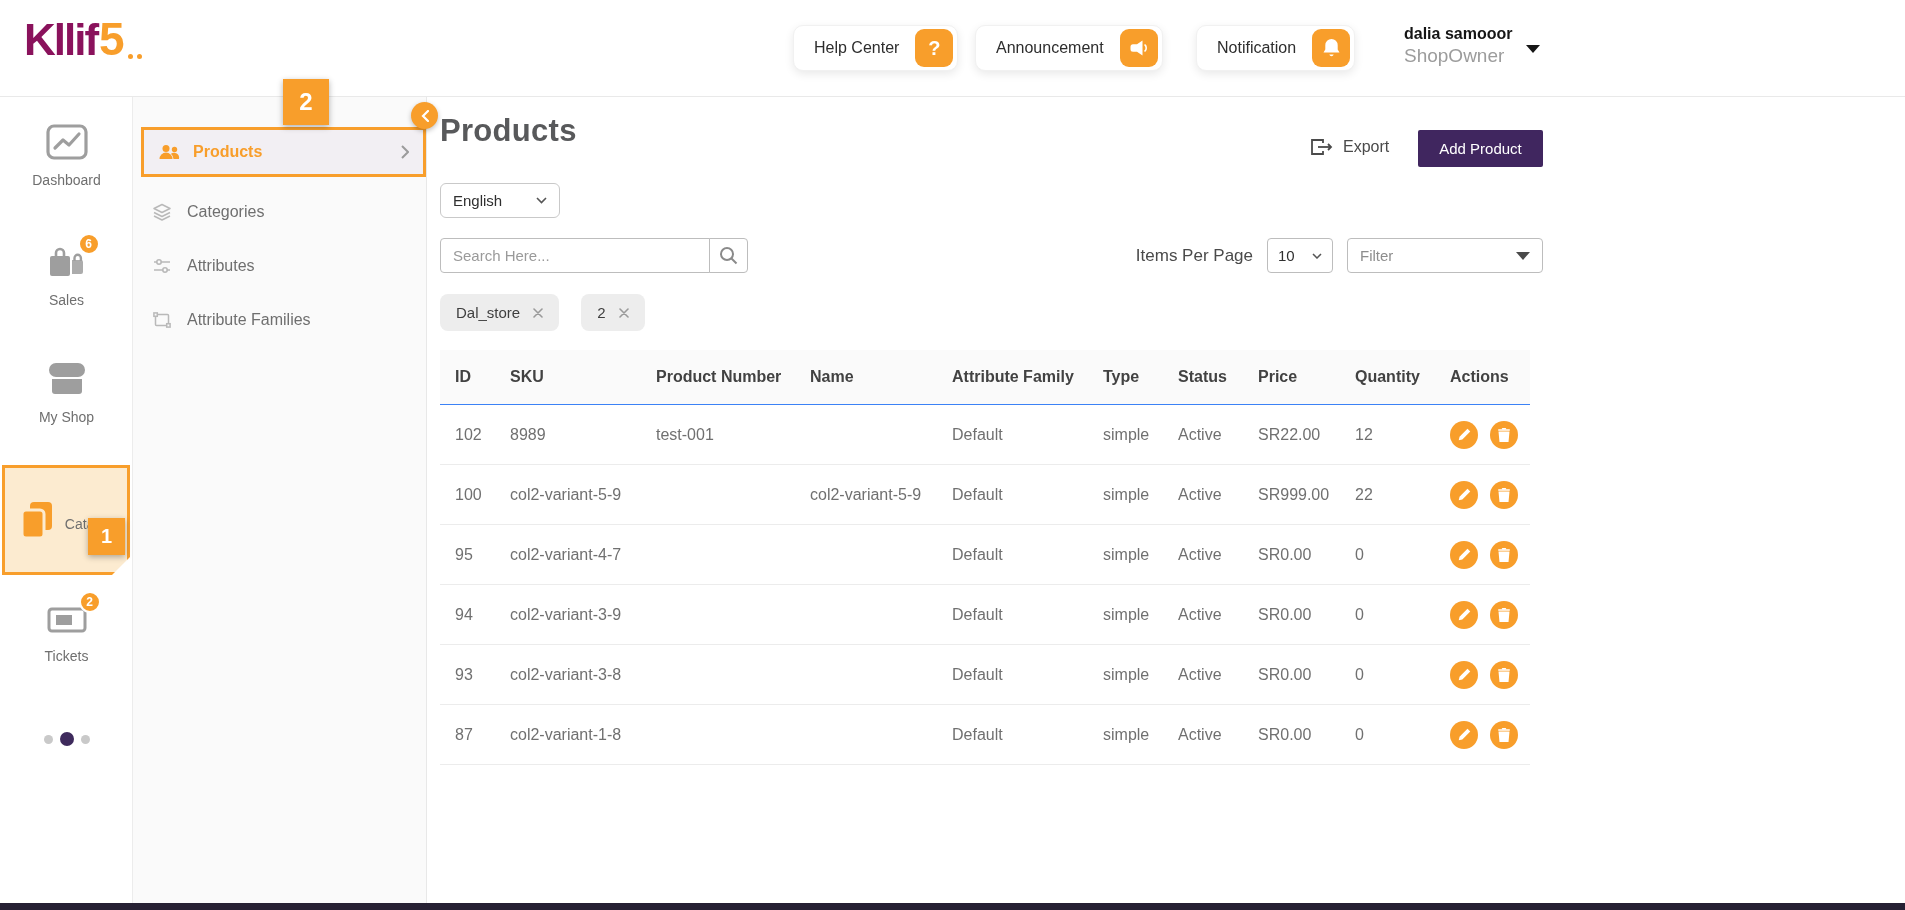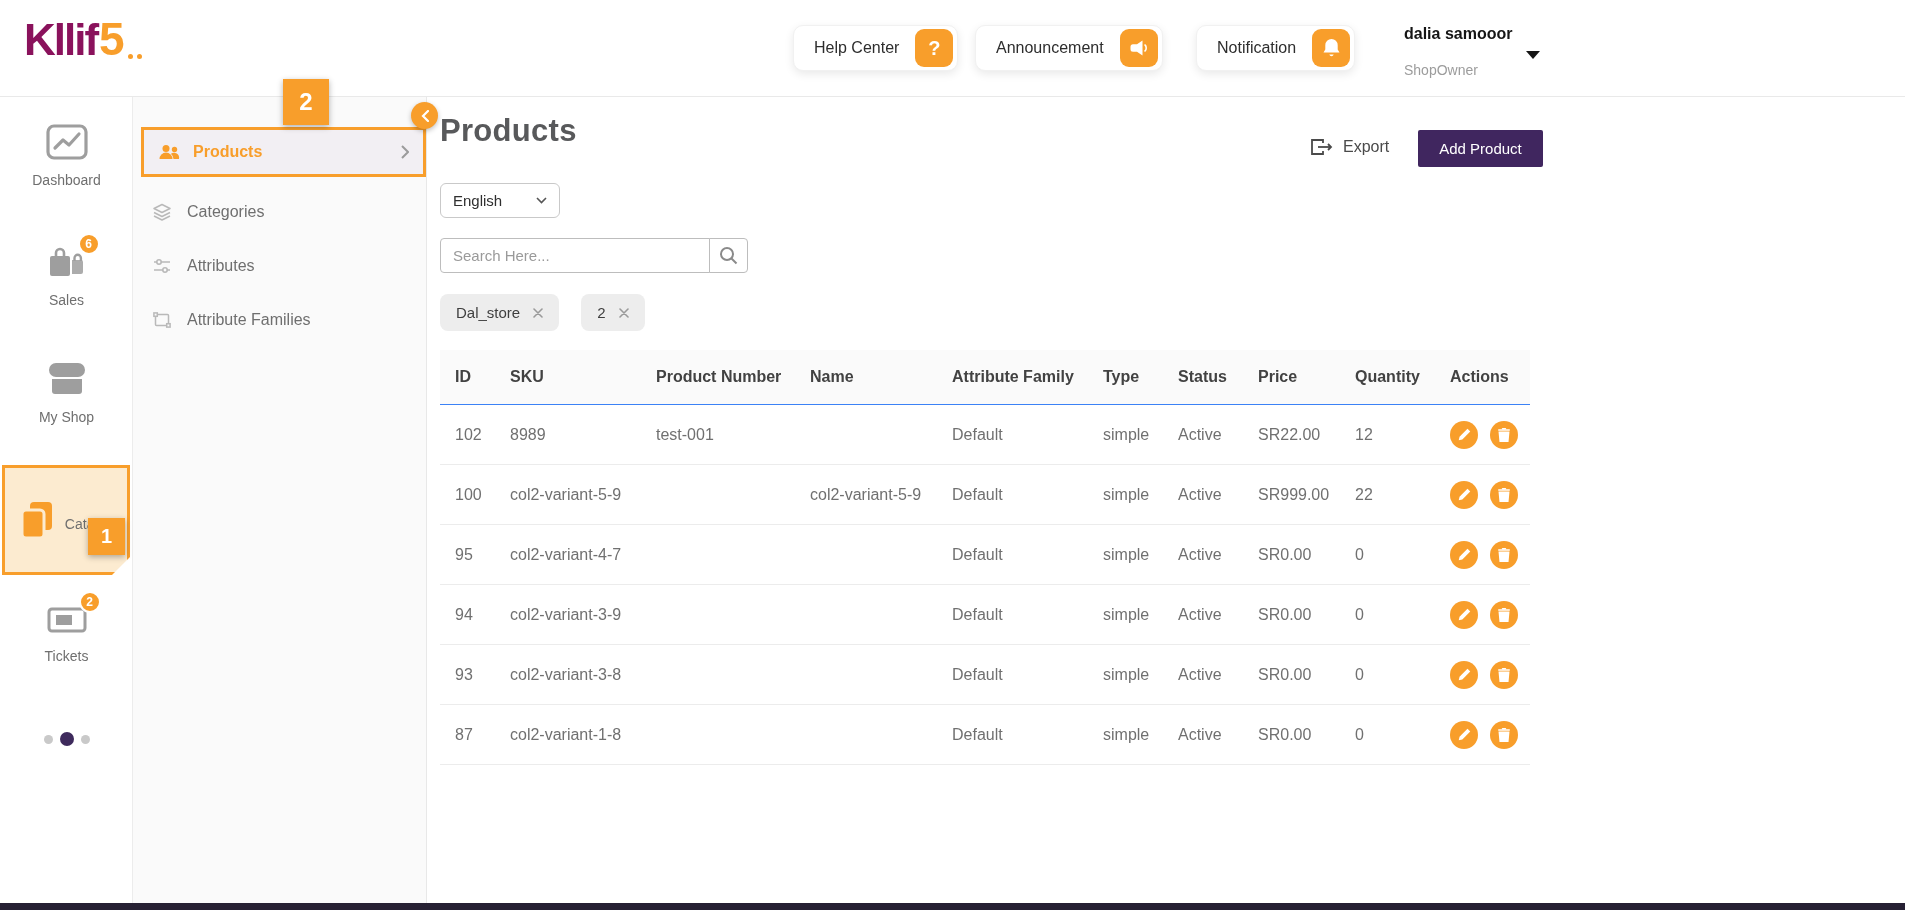--- a/index.html
+++ b/index.html
@@ -11,21 +11,21 @@
 .logo{position:absolute;left:24px;top:18px;display:flex;align-items:flex-start;cursor:pointer}
 .logo-main{font-size:44px;font-weight:800;color:#8A125C;letter-spacing:-2px;line-height:1}
 .logo-five{font-size:46px;font-weight:800;color:#F89E2B;line-height:.95;margin-left:2px}
 .logo-dots{display:flex;gap:4px;align-self:flex-end;margin:0 0 3px 3px}
 .logo-dots i{width:5px;height:5px;border-radius:50%;background:#F89E2B}
 .pill{position:absolute;top:25px;height:46px;display:flex;align-items:center;gap:16px;background:#fff;border:1px solid #f1f1f1;border-radius:10px;box-shadow:0 3px 10px rgba(0,0,0,.09);padding:0 4px 0 20px;cursor:pointer}
 .pill-label{font-size:16px;color:#2d2d2d;font-weight:500;white-space:nowrap}
 .pill-icon{width:38px;height:38px;border-radius:9px;background:#F89E2B;display:flex;align-items:center;justify-content:center;color:#fff;font-weight:700;font-size:20px;flex-shrink:0}
 .user{position:absolute;left:1404px;top:25px;display:flex;align-items:center;gap:14px;cursor:pointer}
 .user-name{font-size:16px;font-weight:700;color:#151515}
-.user-role{font-size:14px;color:#9c9c9c;margin-top:19px}
+.user-role{font-size:19px;color:#9c9c9c;margin-top:2px}
 .caret{width:0;height:0;border-left:7px solid transparent;border-right:7px solid transparent;border-top:8px solid #161616;margin-top:6px}
 
 
 .sidebar{position:absolute;left:0;top:97px;width:133px;height:813px;background:#fff;border-right:1px solid #ececec;z-index:5}
 .nav-item{position:absolute;left:0;width:133px;text-align:center;cursor:pointer}
 .nav-icon{position:relative;display:inline-flex;align-items:center;justify-content:center;color:#9e9e9e;height:40px}
 .nav-label{margin-top:8px;font-size:14px;color:#6f6f6f}
 .badge{position:absolute;top:-9px;right:-13px;width:22px;height:22px;border-radius:50%;background:#F89E2B;color:#fff;font-size:12px;font-weight:700;display:flex;align-items:center;justify-content:center;border:2px solid #fff}
 .catalog-box{position:absolute;left:2px;top:368px;width:128px;height:110px;background:#FCEBD0;border:3px solid #F89E2B;display:flex;flex-direction:row;align-items:center;justify-content:center;gap:10px;cursor:pointer}
 .catalog-box .nav-icon{color:#F89E2B;height:auto}
@@ -300,20 +300,35 @@
           <span style="display:flex">
             <svg width="19" height="19" viewBox="0 0 19 19">
                 <g fill="none" stroke="#8a8a8a" stroke-width="2">
                   <circle cx="8" cy="8" r="6"></circle>
                   <path d="M12.5 12.5L17.5 17.5"></path>
                 </g>
               </svg>
           </span>
         </button>
       </div>
+      <div class="per-page">
+        <span class="per-page-label">Items Per Page</span>
+        <div class="mini-select">
+          <span>10</span>
+          <span style="display:flex">
+            <svg width="10" height="6" viewBox="0 0 10 6">
+                <path d="M1 1l4 4 4-4" fill="none" stroke="#555" stroke-width="1.5"></path>
+              </svg>
+          </span>
+        </div>
+        <div class="filter-select">
+          <span>Filter</span>
+          <span class="solid-caret"></span>
+        </div>
+      </div>
     </div>
 
     <div class="chips">
       <div class="chip">
         <span>Dal_store</span>
         <span class="chip-x">
           <svg width="10" height="10" viewBox="0 0 10 10">
               <path d="M1 1l8 8M9 1L1 9" stroke="#9a9a9a" stroke-width="1.6" stroke-linecap="round"></path>
             </svg>
         </span>

